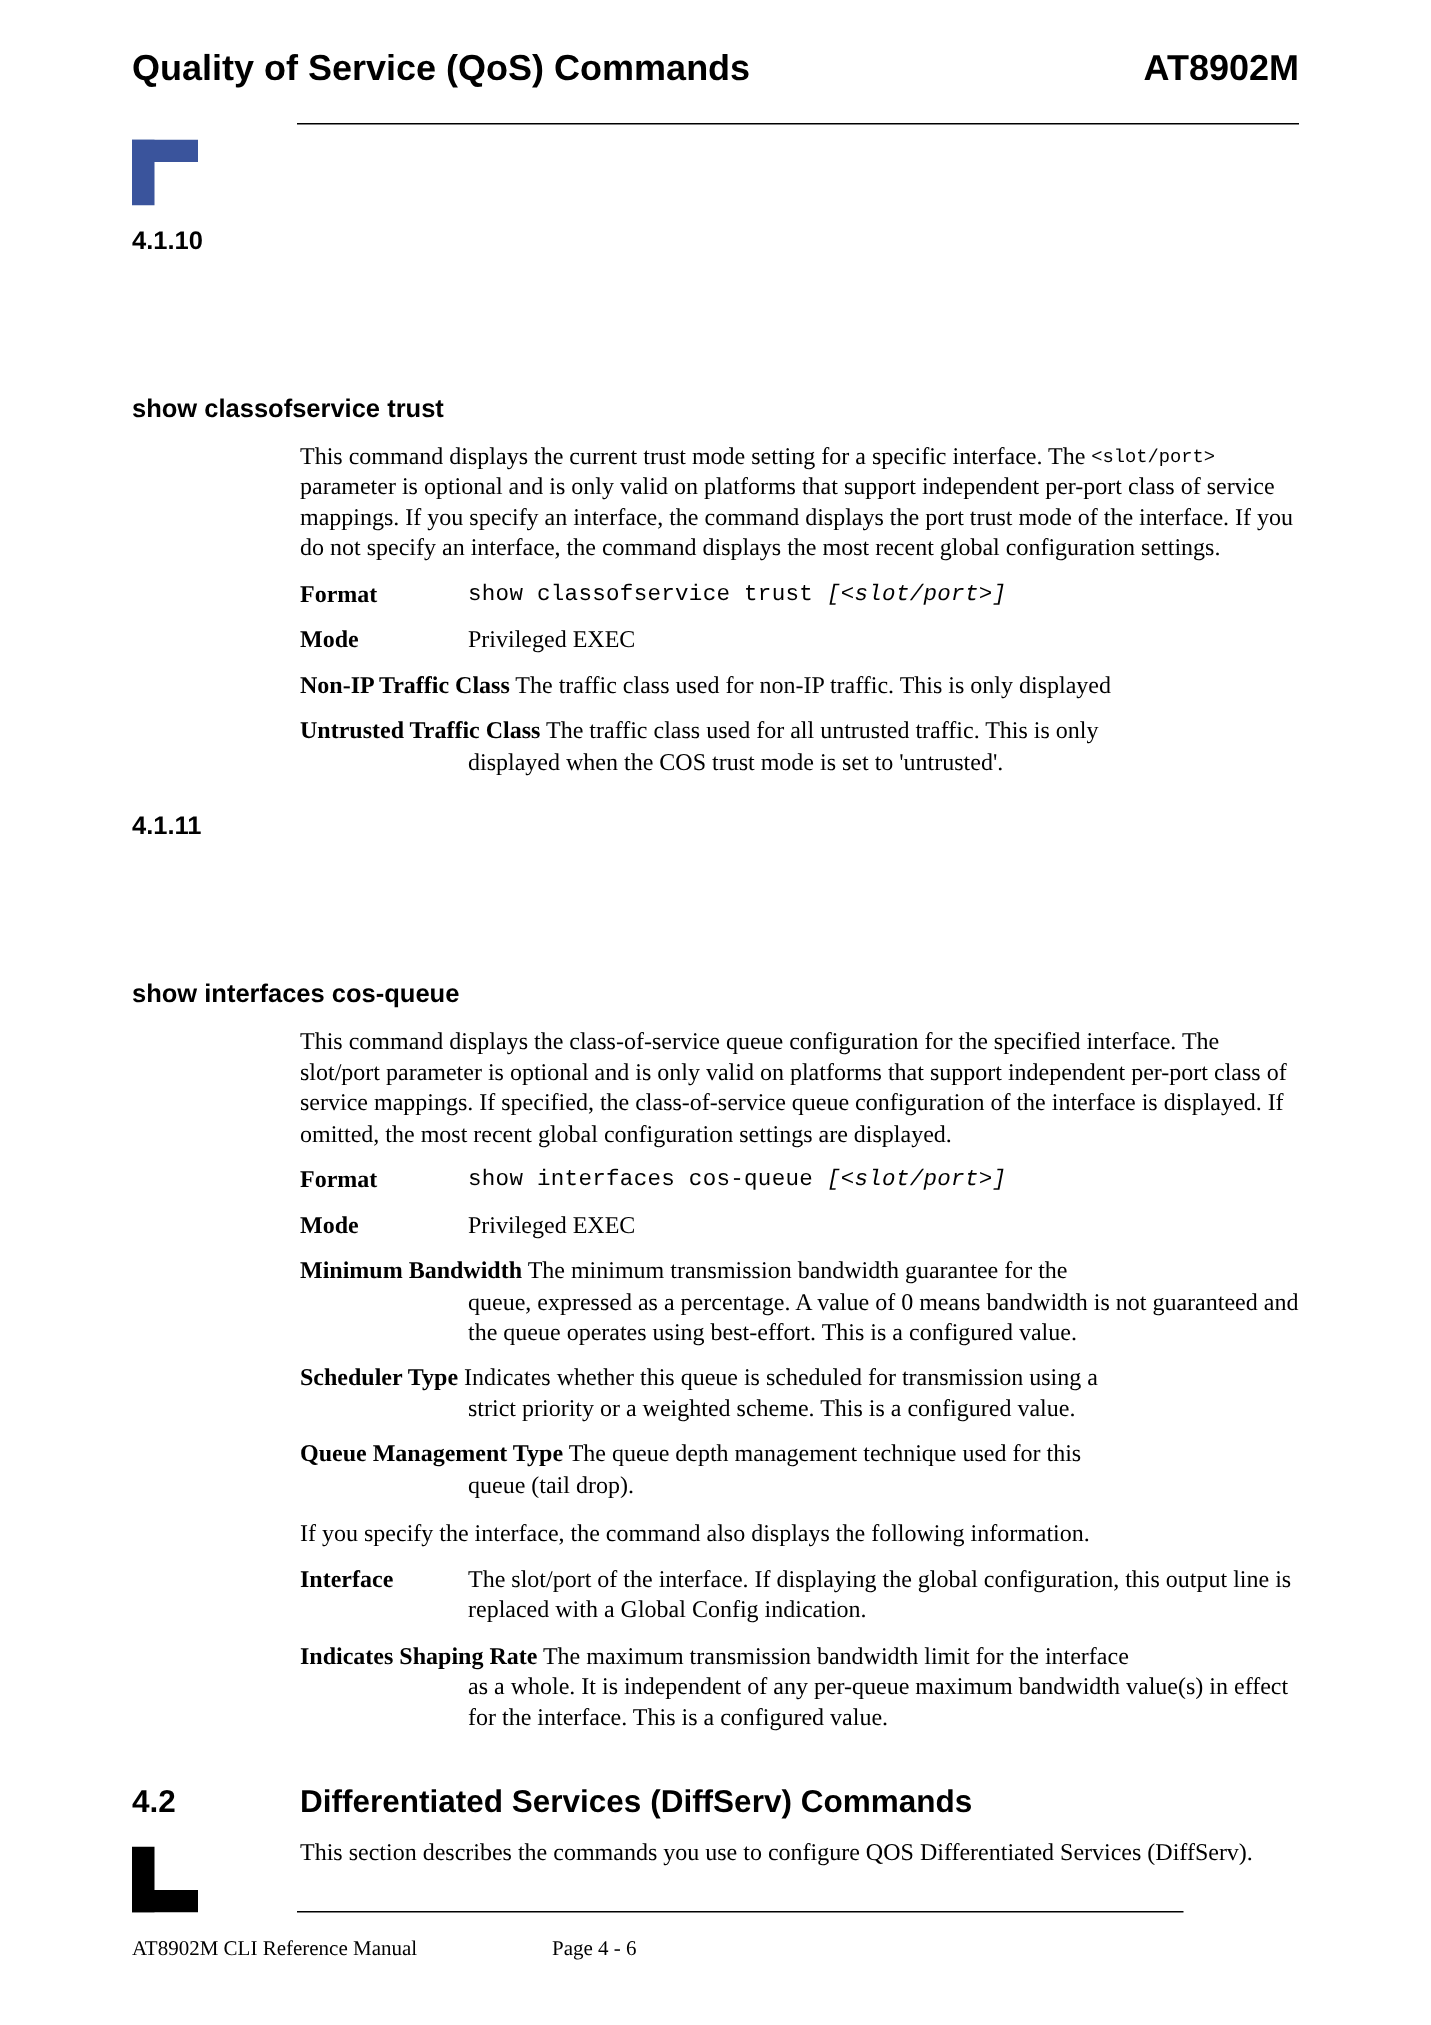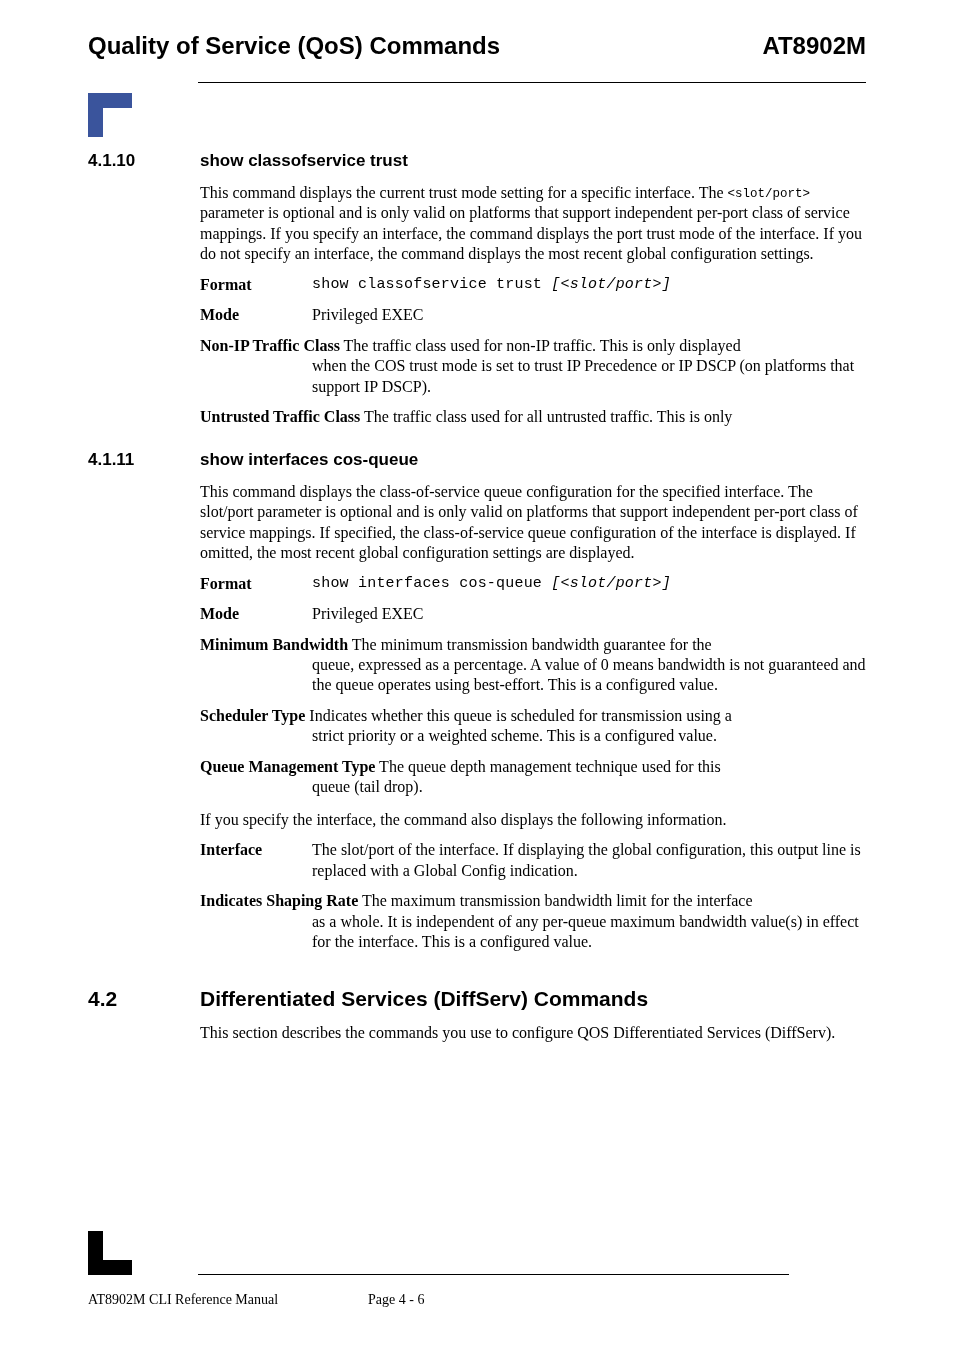--- a/index.html
+++ b/index.html
@@ -33,20 +33,21 @@
   .ornament {
     margin-top: 10px;
     margin-left: 0;
     height: 44px;
   }
   .ornament svg { display: block; }
   .sec-row {
     display: flex;
     align-items: baseline;
     margin-top: 14px;
+    flex-direction: column;
   }
   .sec-num {
     width: 112px;
     flex: 0 0 112px;
     font-family: Arial, Helvetica, sans-serif;
     font-weight: 700;
     font-size: 17px;
   }
   .sec-title {
     font-family: Arial, Helvetica, sans-serif;
@@ -168,25 +169,25 @@
       <div class="k">Format</div>
       <div class="v mono"><span>show classofservice trust </span><span class="it">[&lt;slot/port&gt;]</span></div>
     </div>
 
     <div class="kv">
       <div class="k">Mode</div>
       <div class="v">Privileged EXEC</div>
     </div>
 
     <div class="hang">
-      <span class="lead">Non-IP Traffic Class</span><span>  The traffic class used for non-IP traffic. This is only displayed </span><span class="cont">when the COS trust mode is set to trust IP Precedence or IP DSCP (on platforms that support IP DSCP).</span>
-    </div>
-
-    <div class="hang">
-      <span class="lead">Untrusted Traffic Class</span><span>  The traffic class used for all untrusted traffic. This is only </span>
+      <span class="lead">Non-IP Traffic Class</span><span>  The traffic class used for non-IP traffic. This is only displayed </span>
+    </div>
+
+    <div class="hang">
+      <span class="lead">Untrusted Traffic Class</span><span>  The traffic class used for all untrusted traffic. This is only </span><span class="cont">displayed when the COS trust mode is set to 'untrusted'.</span>
     </div>
   </div>
 
   <div class="sec-row" style="margin-top:22px">
     <div class="sec-num">4.1.11</div>
     <div class="sec-title">show interfaces cos-queue</div>
   </div>
 
   <div class="body-block">
     <div class="para">This command displays the class-of-service queue configuration for the specified interface. The slot/port parameter is optional and is only valid on platforms that support independent per-port class of service mappings. If specified, the class-of-service queue configuration of the interface is displayed. If omitted, the most recent global configuration settings are displayed.</div>

